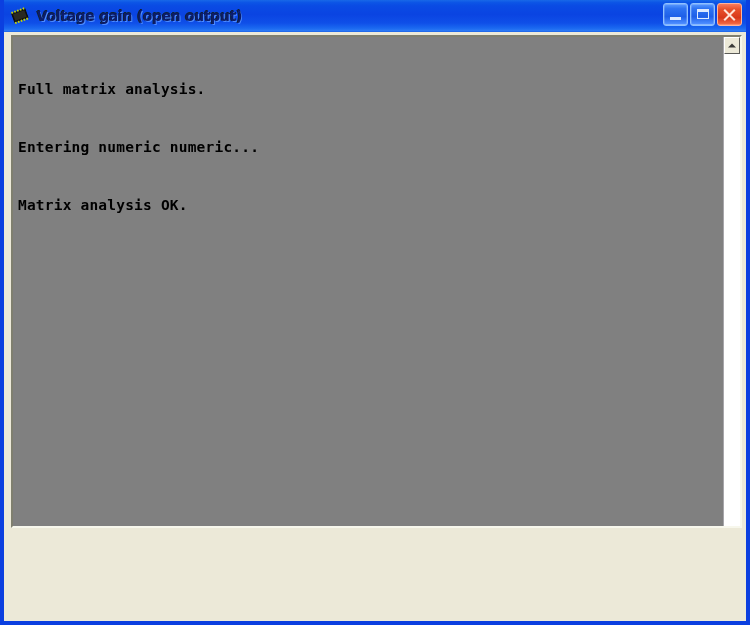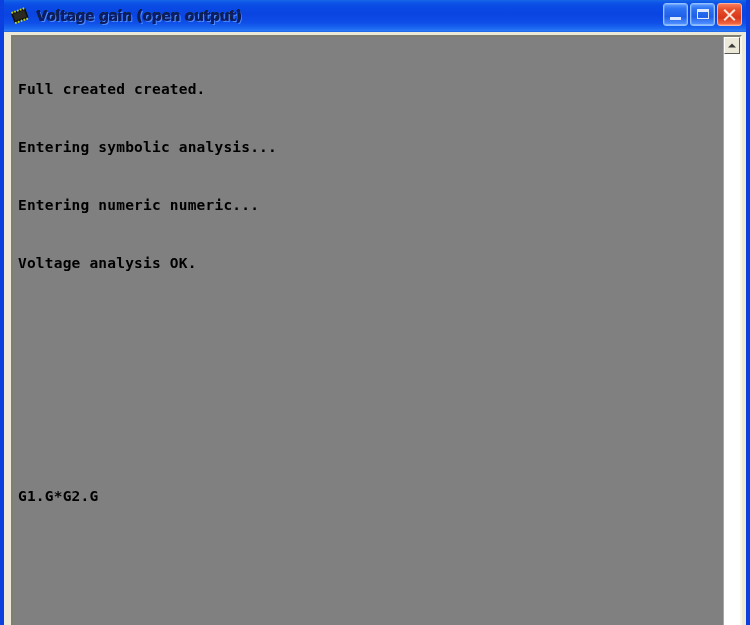--- a/index.html
+++ b/index.html
@@ -229,28 +229,26 @@
         <span class="glyph-close-a"></span>
         <span class="glyph-close-b"></span>
       </div>
     </div>
   </div>
 
   <div class="client">
 
     <div class="output-wrap">
       <div class="output-text">
-        <div class="line">Full created created.</div>
-        <div class="line">Entering symbolic analysis...</div>
+        <div class="line">Full matrix analysis.</div>
         <div class="line">Entering numeric numeric...</div>
-        <div class="line">Voltage analysis OK.</div>
+        <div class="line">Matrix analysis OK.</div>
         <div class="line"></div>
         <div class="line"></div>
         <div class="line"></div>
-        <div class="line">G1.G*G2.G</div>
         
         
         
         
         
       </div>
 
       <div class="scrollbar">
         <div class="sb-btn sb-up">
           <span class="sb-arrow"></span>

